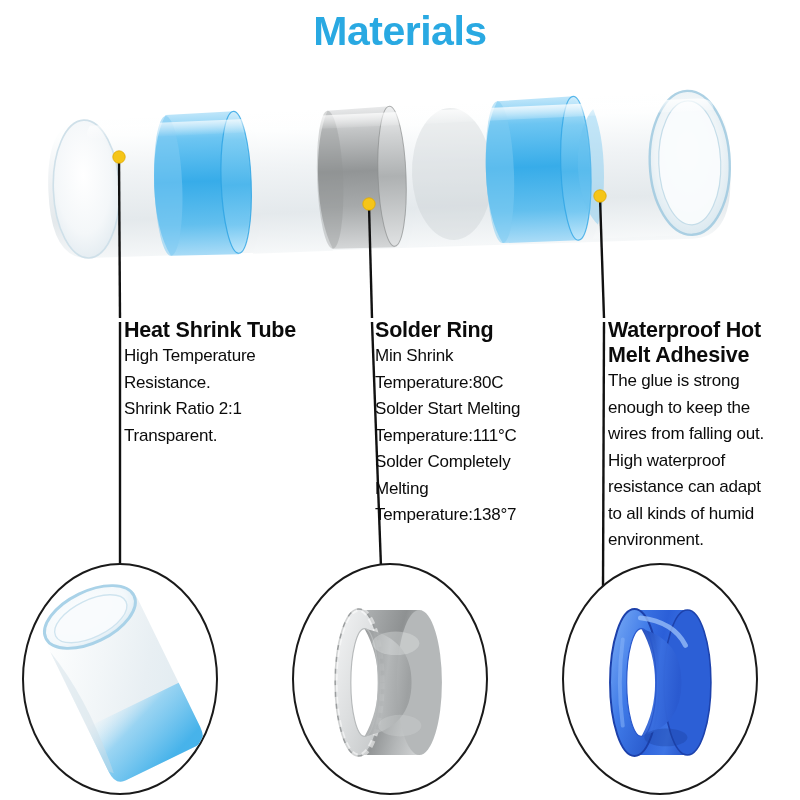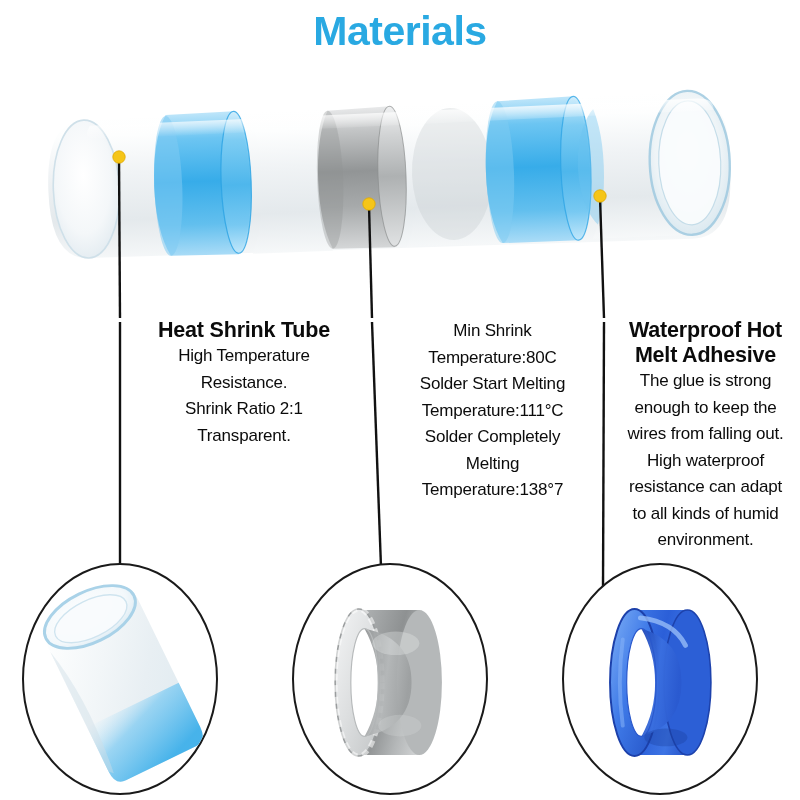--- a/index.html
+++ b/index.html
@@ -31,21 +31,20 @@
   .product-stage {
     position:absolute;
     left:0; top:70px;
     width:800px; height:210px;
   }
 
   
   .callout {
     position:absolute;
     color:#0b0b0b;
-    text-align:center;
   }
   .callout-heading {
     font-size:21.5px;
     font-weight:bold;
     line-height:25px;
     letter-spacing:-0.2px;
     white-space:pre-line;
   }
   .callout-body {
     font-size:17px;
@@ -196,20 +195,21 @@
 
   <div class="callout" id="callout-1">
     <div class="callout-heading">Heat Shrink Tube</div>
     <div class="callout-body">High Temperature
 Resistance.
 Shrink Ratio 2:1
 Transparent.</div>
   </div>
 
   <div class="callout" id="callout-2">
+    <div class="callout-heading">Solder Ring</div>
     <div class="callout-body">Min Shrink
 Temperature:80C
 Solder Start Melting
 Temperature:111°C
 Solder Completely
 Melting
 Temperature:138°7</div>
   </div>
 
   <div class="callout" id="callout-3">

